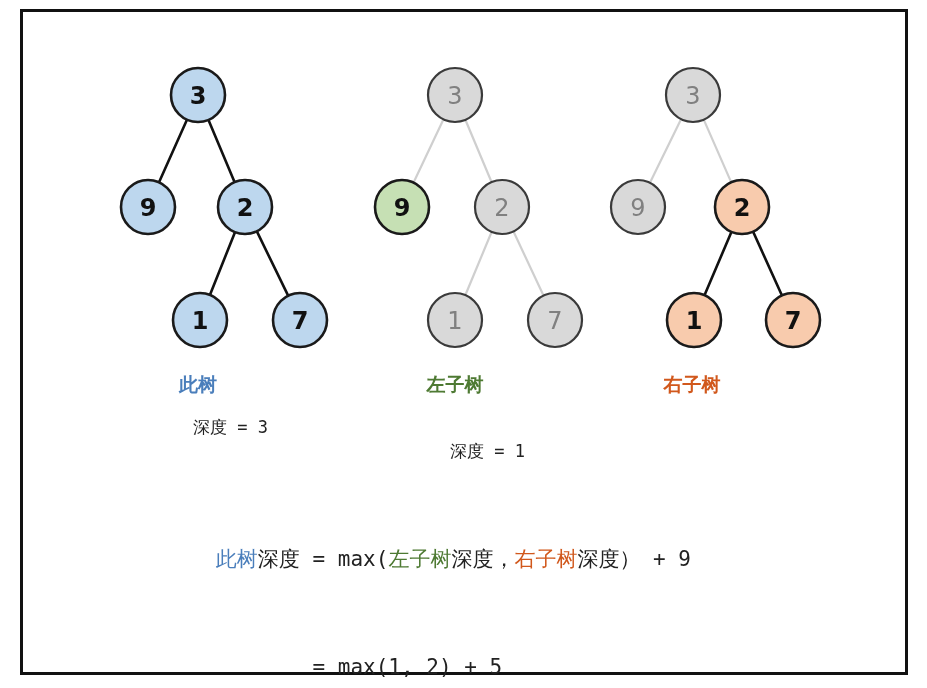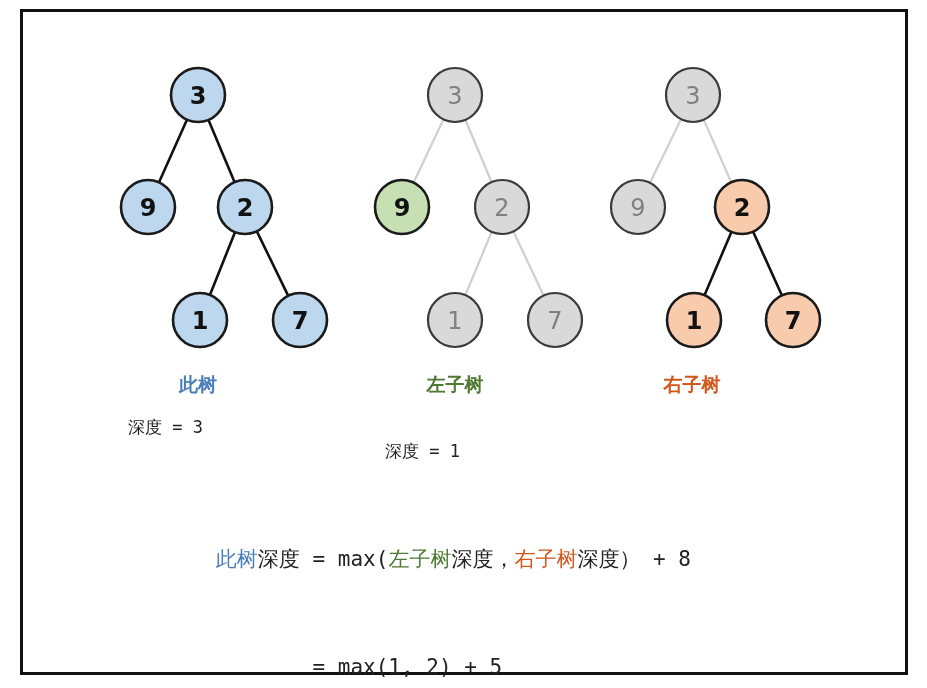--- a/index.html
+++ b/index.html
@@ -19,21 +19,21 @@
   
   #diagram{position:absolute;left:0;top:0;width:927px;height:688px;}
 
   
   .caption{
     position:absolute;text-align:center;
     font-size:19px;font-weight:700;white-space:nowrap;
     font-family:"DejaVu Sans","Liberation Sans",sans-serif;
   }
   .depth{
-    position:absolute;text-align:left;white-space:nowrap;
+    position:absolute;text-align:right;white-space:nowrap;
     font-size:17px;color:#222222;
     font-family:"DejaVu Sans Mono","Liberation Mono",monospace;
   }
 
   
   #formula{
     position:absolute;left:140px;top:505px;width:700px;
     font-family:"DejaVu Sans Mono","Liberation Mono",monospace;
     font-size:21px;color:#222222;line-height:36px;
   }
@@ -131,21 +131,21 @@
 
   <div class="caption" style="left: 128px; top: 372px; width: 140px; color: rgb(74, 126, 187);">此树</div>
   <div class="caption" style="left: 385px; top: 372px; width: 140px; color: rgb(78, 122, 51);">左子树</div>
   <div class="caption" style="left: 622px; top: 372px; width: 140px; color: rgb(209, 88, 28);">右子树</div>
 
   <div class="depth" style="left: 128px; top: 416px; width: 140px;">深度 = 3</div>
   <div class="depth" style="left: 385px; top: 440px; width: 140px;">深度 = 1</div>
 
   <div id="formula">
     <div class="fline">
-      <span class="c-this">此树</span><span>深度 = max(</span><span class="c-left">左子树</span><span>深度，</span><span class="c-right">右子树</span><span>深度） + 8</span>
+      <span class="c-this">此树</span><span>深度 = max(</span><span class="c-left">左子树</span><span>深度，</span><span class="c-right">右子树</span><span>深度） + 9</span>
     </div>
     <div class="fline">
       <span class="pad">此树深度 </span><span>= max(1, 2) + 5</span>
     </div>
 
   </div>
 
 </div>
 
 </body></html>

